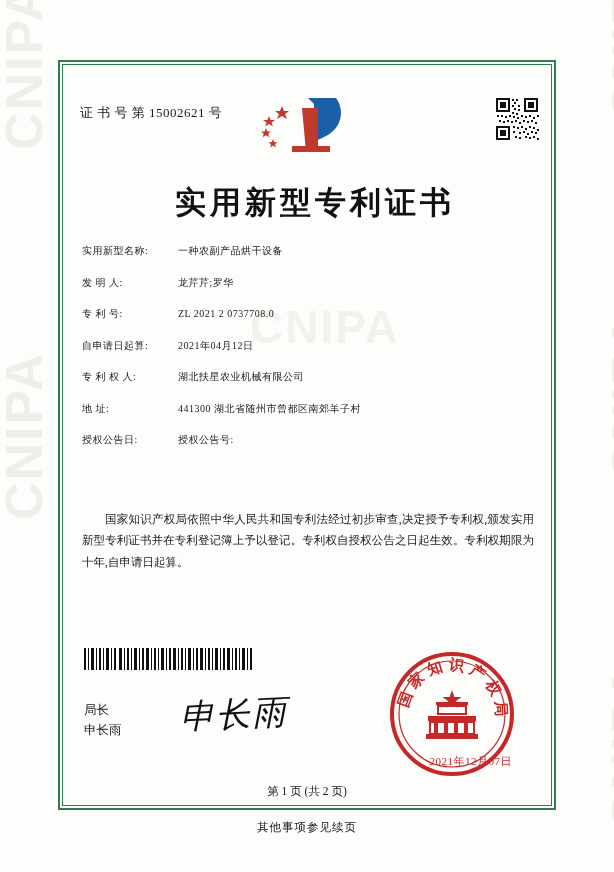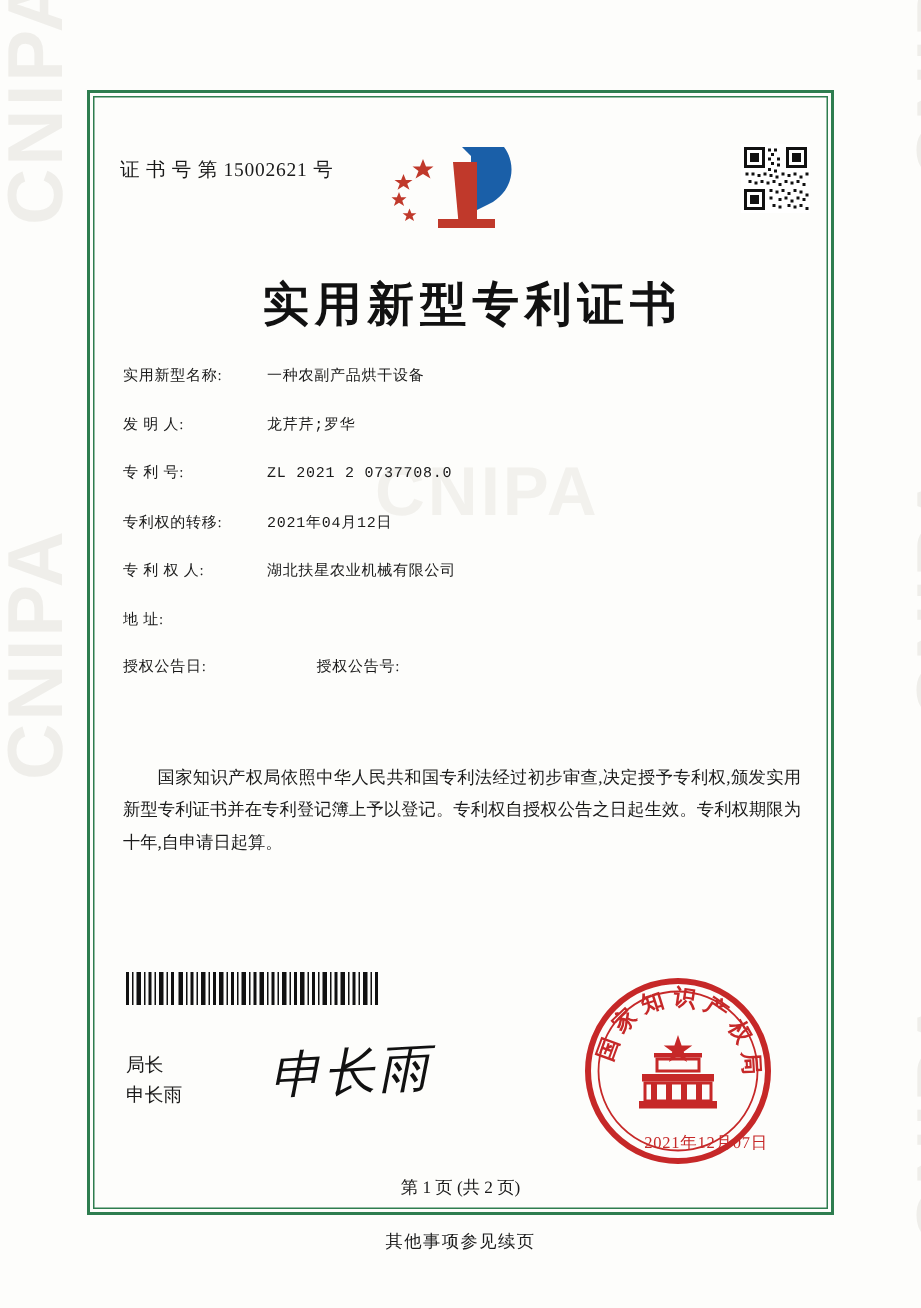--- a/index.html
+++ b/index.html
@@ -125,31 +125,29 @@
     line-height: 1.4;
   }
   .fl {
     width: 96px;
     flex: 0 0 96px;
     letter-spacing: 0.5px;
   }
   .fv {
     flex: 1;
     letter-spacing: 0.5px;
-    font-family: Liberation Mono, monospace;
   }
   .field-row.pair .fv-left {
     width: 200px;
     flex: 0 0 200px;
   }
   .fl2 {
     width: 104px;
     flex: 0 0 104px;
     letter-spacing: 0.5px;
-    margin-left: 33px;
   }
 
   .paras {
     position: absolute;
     left: 20px;
     top: 445px;
     width: 452px;
     font-size: 11.5px;
     color: #1a1a1a;
     line-height: 1.85;
@@ -333,29 +331,30 @@
       </div>
       <div class="field-row">
         <div class="fl">发 明 人:</div>
         <div class="fv">龙芹芹;罗华</div>
       </div>
       <div class="field-row">
         <div class="fl">专 利 号:</div>
         <div class="fv">ZL 2021 2 0737708.0</div>
       </div>
       <div class="field-row">
-        <div class="fl">专利权的转移:</div>
+        <div class="fl">自申请日起算:</div>
         <div class="fv">2021年04月12日</div>
       </div>
       <div class="field-row">
         <div class="fl">专 利 权 人:</div>
         <div class="fv">湖北扶星农业机械有限公司</div>
       </div>
       <div class="field-row">
         <div class="fl">地 址:</div>
+        <div class="fv">441300 湖北省随州市曾都区南郊羊子村</div>
       </div>
       <div class="field-row pair">
         <div class="fl">授权公告日:</div>
         <div class="fl2">授权公告号:</div>
       </div>
     </div>
 
     <div class="paras">
       <div class="para">国家知识产权局依照中华人民共和国专利法经过初步审查,决定授予专利权,颁发实用新型专利证书并在专利登记簿上予以登记。专利权自授权公告之日起生效。专利权期限为十年,自申请日起算。</div>
     </div>

